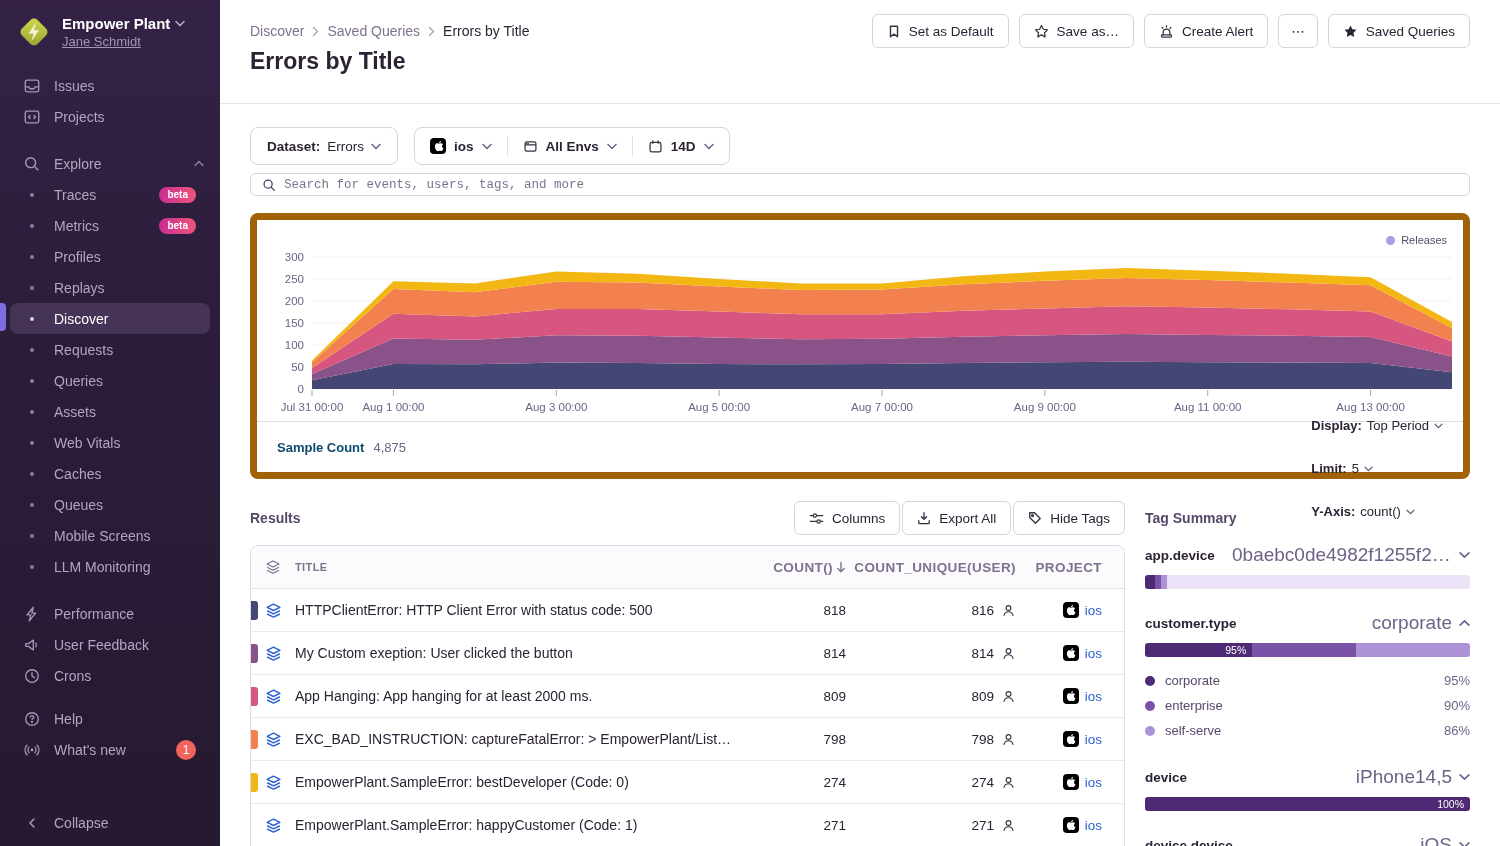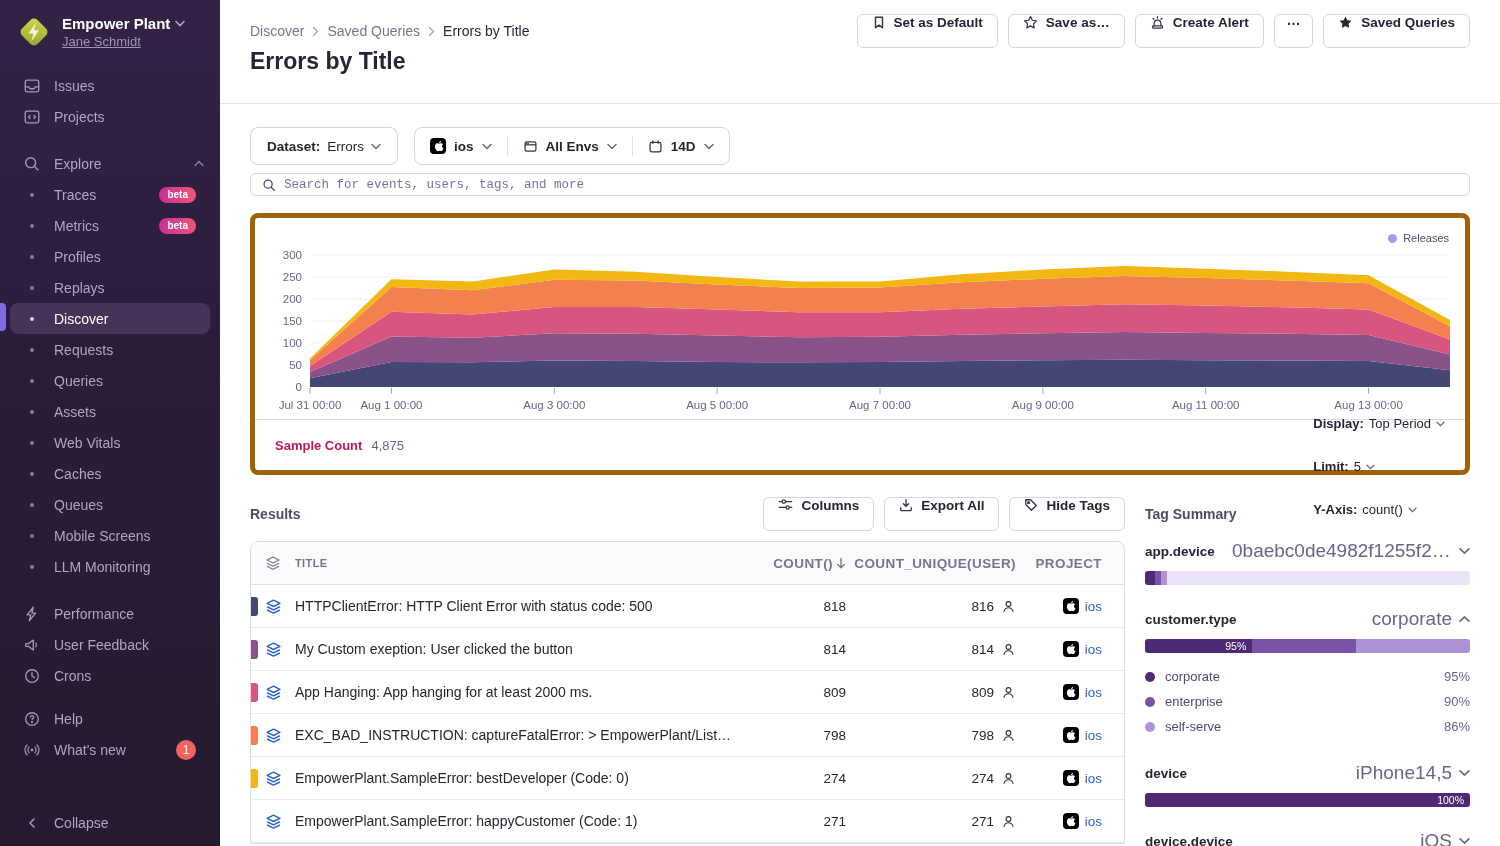--- a/index.html
+++ b/index.html
@@ -35,54 +35,54 @@
 
 .main { margin-left:220px; }
 .pagehead { height:104px; border-bottom:1px solid #e7e2ec; position:relative; padding:0 30px; }
 .crumbs { padding-top:23px; font-size:14px; color:#80708f; display:flex; align-items:center; gap:8px; }
 .crumbs .link { color:#80708f; cursor:pointer; }
 .crumbs .current { color:#2b2233; }
 .crumb-sep { color:#aaa2b5; }
 .page-title { margin-top:9px; font-size:23px; font-weight:700; color:#2b2233; }
 .actions { position:absolute; right:30px; top:14px; display:flex; gap:10px; }
 .btn { background:#fff; border:1px solid #d9d3e0; border-radius:6px; height:34px; padding:0 14px;
-  font-family:inherit; font-size:13.5px; font-weight:700; color:#2b2233; display:flex; align-items:flex-start; gap:8px; cursor:pointer; }
+  font-family:inherit; font-size:13.5px; font-weight:400; color:#2b2233; display:flex; align-items:center; gap:8px; cursor:pointer; }
 .btn .bico { display:flex; color:#3a3045; }
 
 
 .content { padding:0 30px; }
 .filters { margin-top:23px; display:flex; gap:16px; }
 .fbtn { background:#fff; border:1px solid #d9d3e0; border-radius:8px; height:38px; padding:0 16px;
   font-size:13.5px; display:flex; align-items:center; gap:7px; cursor:pointer; }
 .fgroup { border:1px solid #d9d3e0; border-radius:8px; height:38px; display:flex; align-items:center; background:#fff; }
 .fseg { padding:0 15px; display:flex; align-items:center; gap:8px; font-size:13.5px; font-weight:700; cursor:pointer; height:100%; }
 .fdiv { width:1px; height:20px; background:#e3dee9; }
 .chev { color:#6f6287; display:flex; }
 .searchbar { margin-top:8px; height:23px; border:1px solid #d9d3e0; border-radius:6px; display:flex; align-items:center; padding:5px 11px; gap:8px; background:#fff; }
 .searchbar input { border:none; outline:none; flex:1; font-family:"Liberation Mono",monospace; font-size:12.5px; color:#2b2233; background:transparent; }
 .searchbar input::placeholder { color:#80708f; }
 
 
-.chart-panel { margin-top:17px; border:5px solid #a16207; border-radius:8px; background:#fff; }
+.chart-panel { margin-top:17px; border:7px solid #a16207; border-radius:8px; background:#fff; }
 .chart-area { position:relative; height:201px; padding-top:5px; }
 .legend { position:absolute; top:14px; right:16px; display:flex; align-items:center; gap:6px; font-size:11px; color:#57476b; }
 .legend-dot { width:9px; height:9px; border-radius:50%; }
 .chart-footer { border-top:1px solid #e0dae8; height:51px; display:flex; align-items:center; padding:0 20px; }
-.sample-label { font-size:13px; font-weight:700; color:#be185d; }
+.sample-label { font-size:13px; font-weight:700; color:#0c4a6e; }
 .sample-value { font-size:13px; color:#6f6287; margin-left:9px; }
 .cf-controls { margin-left:auto; display:flex; gap:28px;flex-direction:column; }
 .cf-item { display:flex; align-items:center; gap:5px; font-size:13px; color:#2b2233; cursor:pointer; }
 .cf-item b { font-weight:700; }
 
 
 .results-wrap { display:flex; gap:20px; margin-top:22px; align-items:flex-start; }
 .results-left { flex:1; min-width:0; }
 .results-head { display:flex; align-items:center; margin-bottom:10px; height:34px; }
 .results-title { font-size:14px; font-weight:700; color:#57476b; }
-.results-btns { margin-left:auto; display:flex; gap:10px; }
+.results-btns { margin-left:auto; display:flex; gap:2px; }
 .table { border:1px solid #e0dae8; border-radius:8px 8px 0 0; overflow:hidden; background:#fff; }
 .trow { display:grid; grid-template-columns:44px 1fr 86px 172px 94px; align-items:center; height:43px; border-bottom:1px solid #eee9f1; position:relative; }
 .trow.head { background:#fbfafc; border-bottom:1px solid #e4dfe9; height:43px; }
 .th { font-size:11px; font-weight:700; color:#80708f; letter-spacing:.4px; text-transform:uppercase; }
 .c-icon { display:flex; justify-content:center; }
 .c-title { padding-right:14px; font-size:14px; color:#2b2233; white-space:nowrap; overflow:hidden; text-overflow:ellipsis; cursor:pointer; }
 .c-num { text-align:right; padding-right:12px; font-size:13.5px; display:flex; justify-content:flex-end; align-items:center; }
 .c-uniq { padding-right:14px; gap:7px; }
 .c-proj { padding-right:22px; gap:6px; }
 .chip { position:absolute; left:0; top:12px; width:7px; height:19px; border-radius:0 3px 3px 0; }

